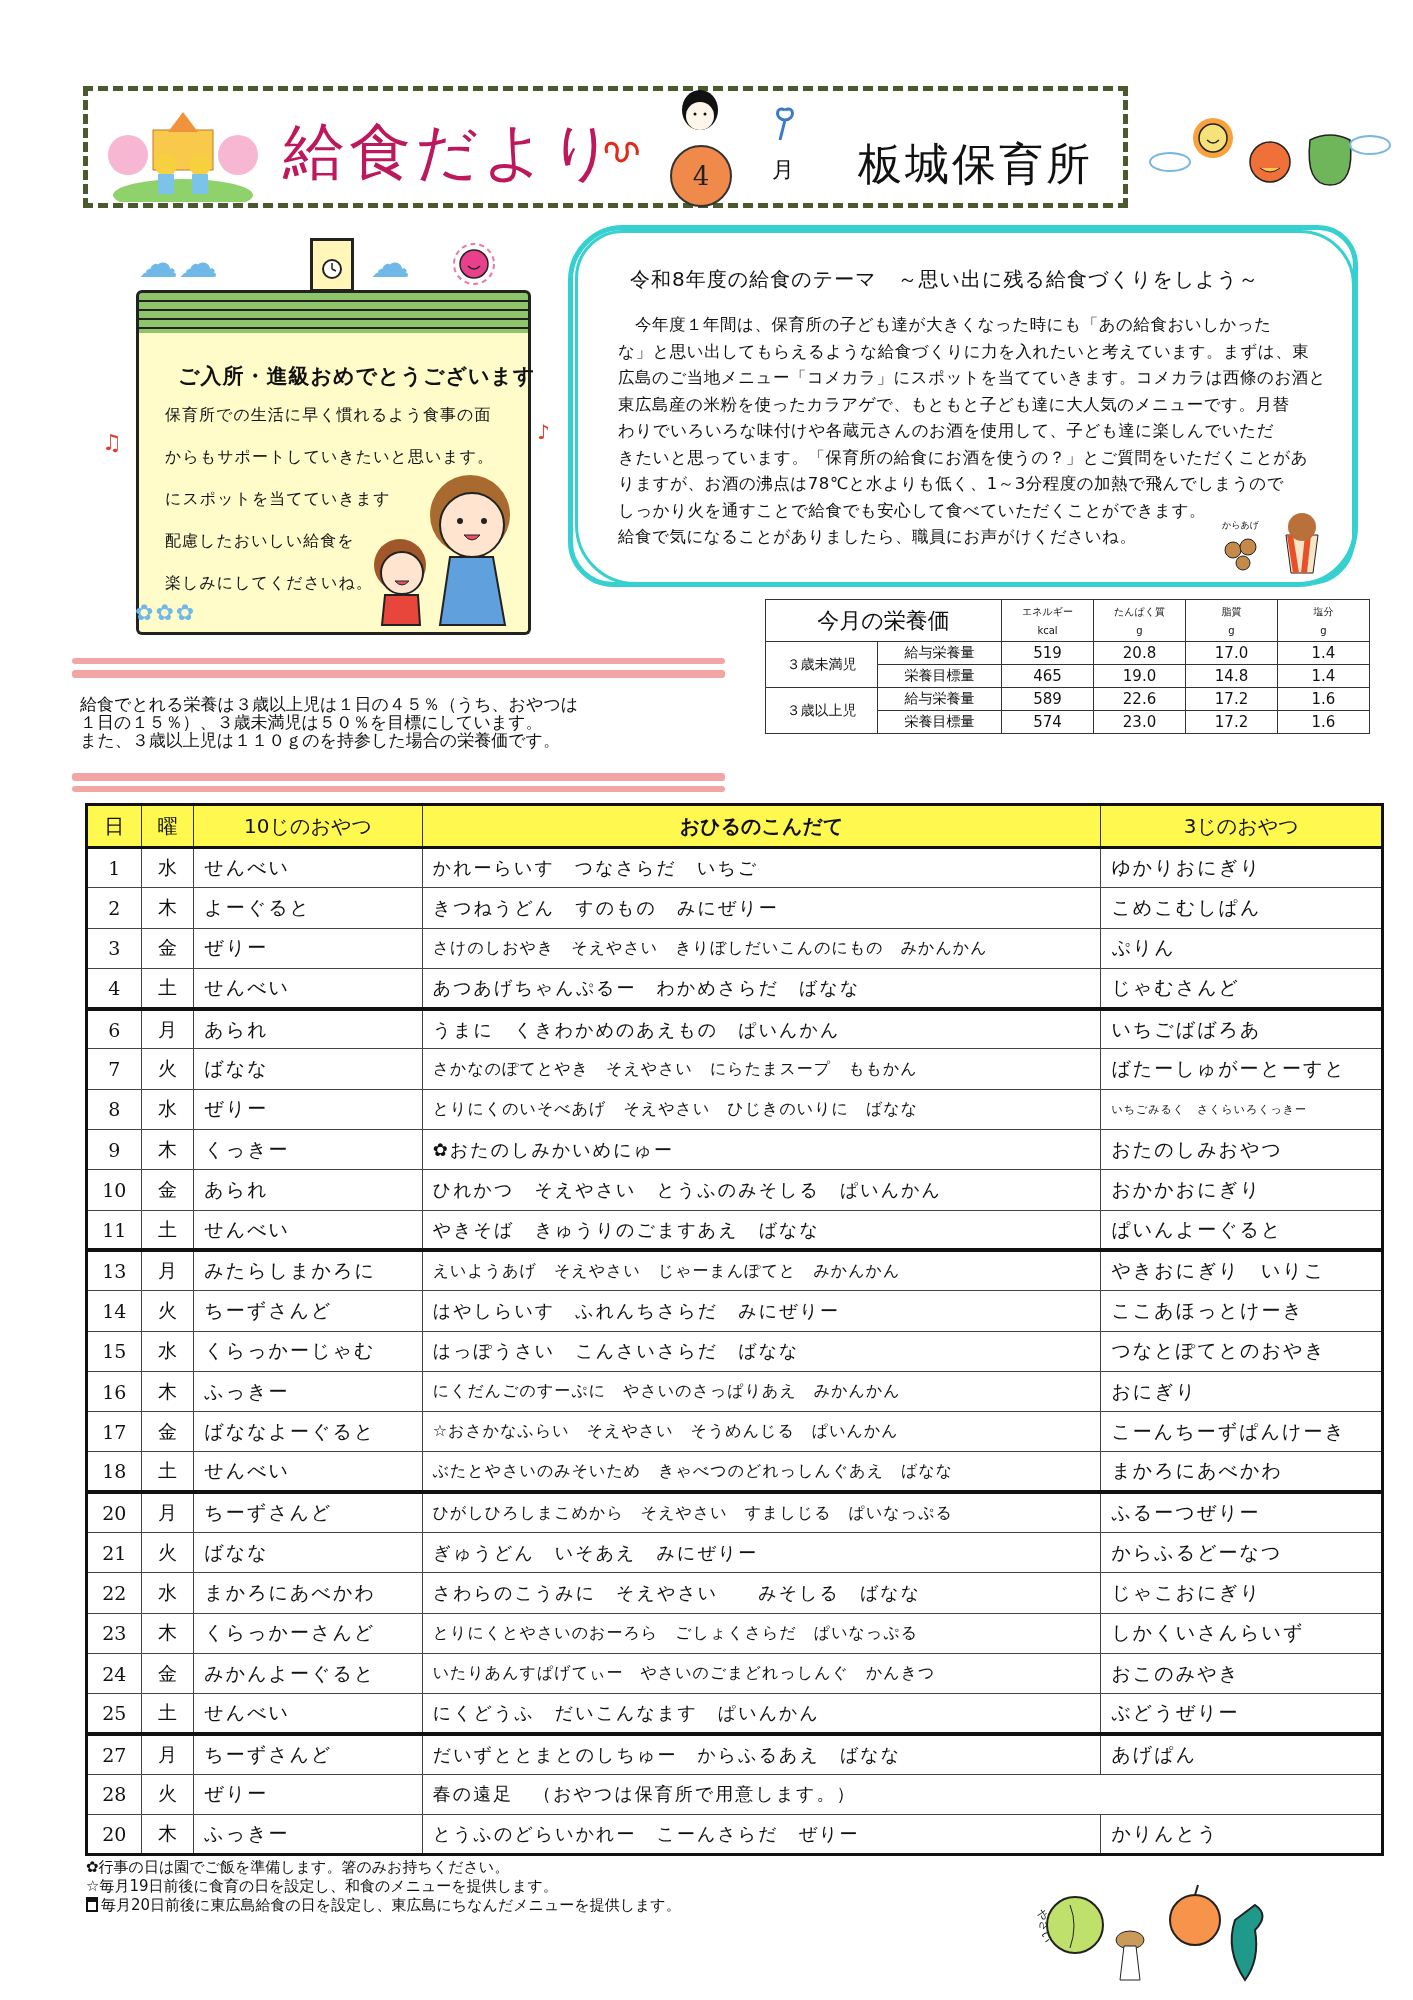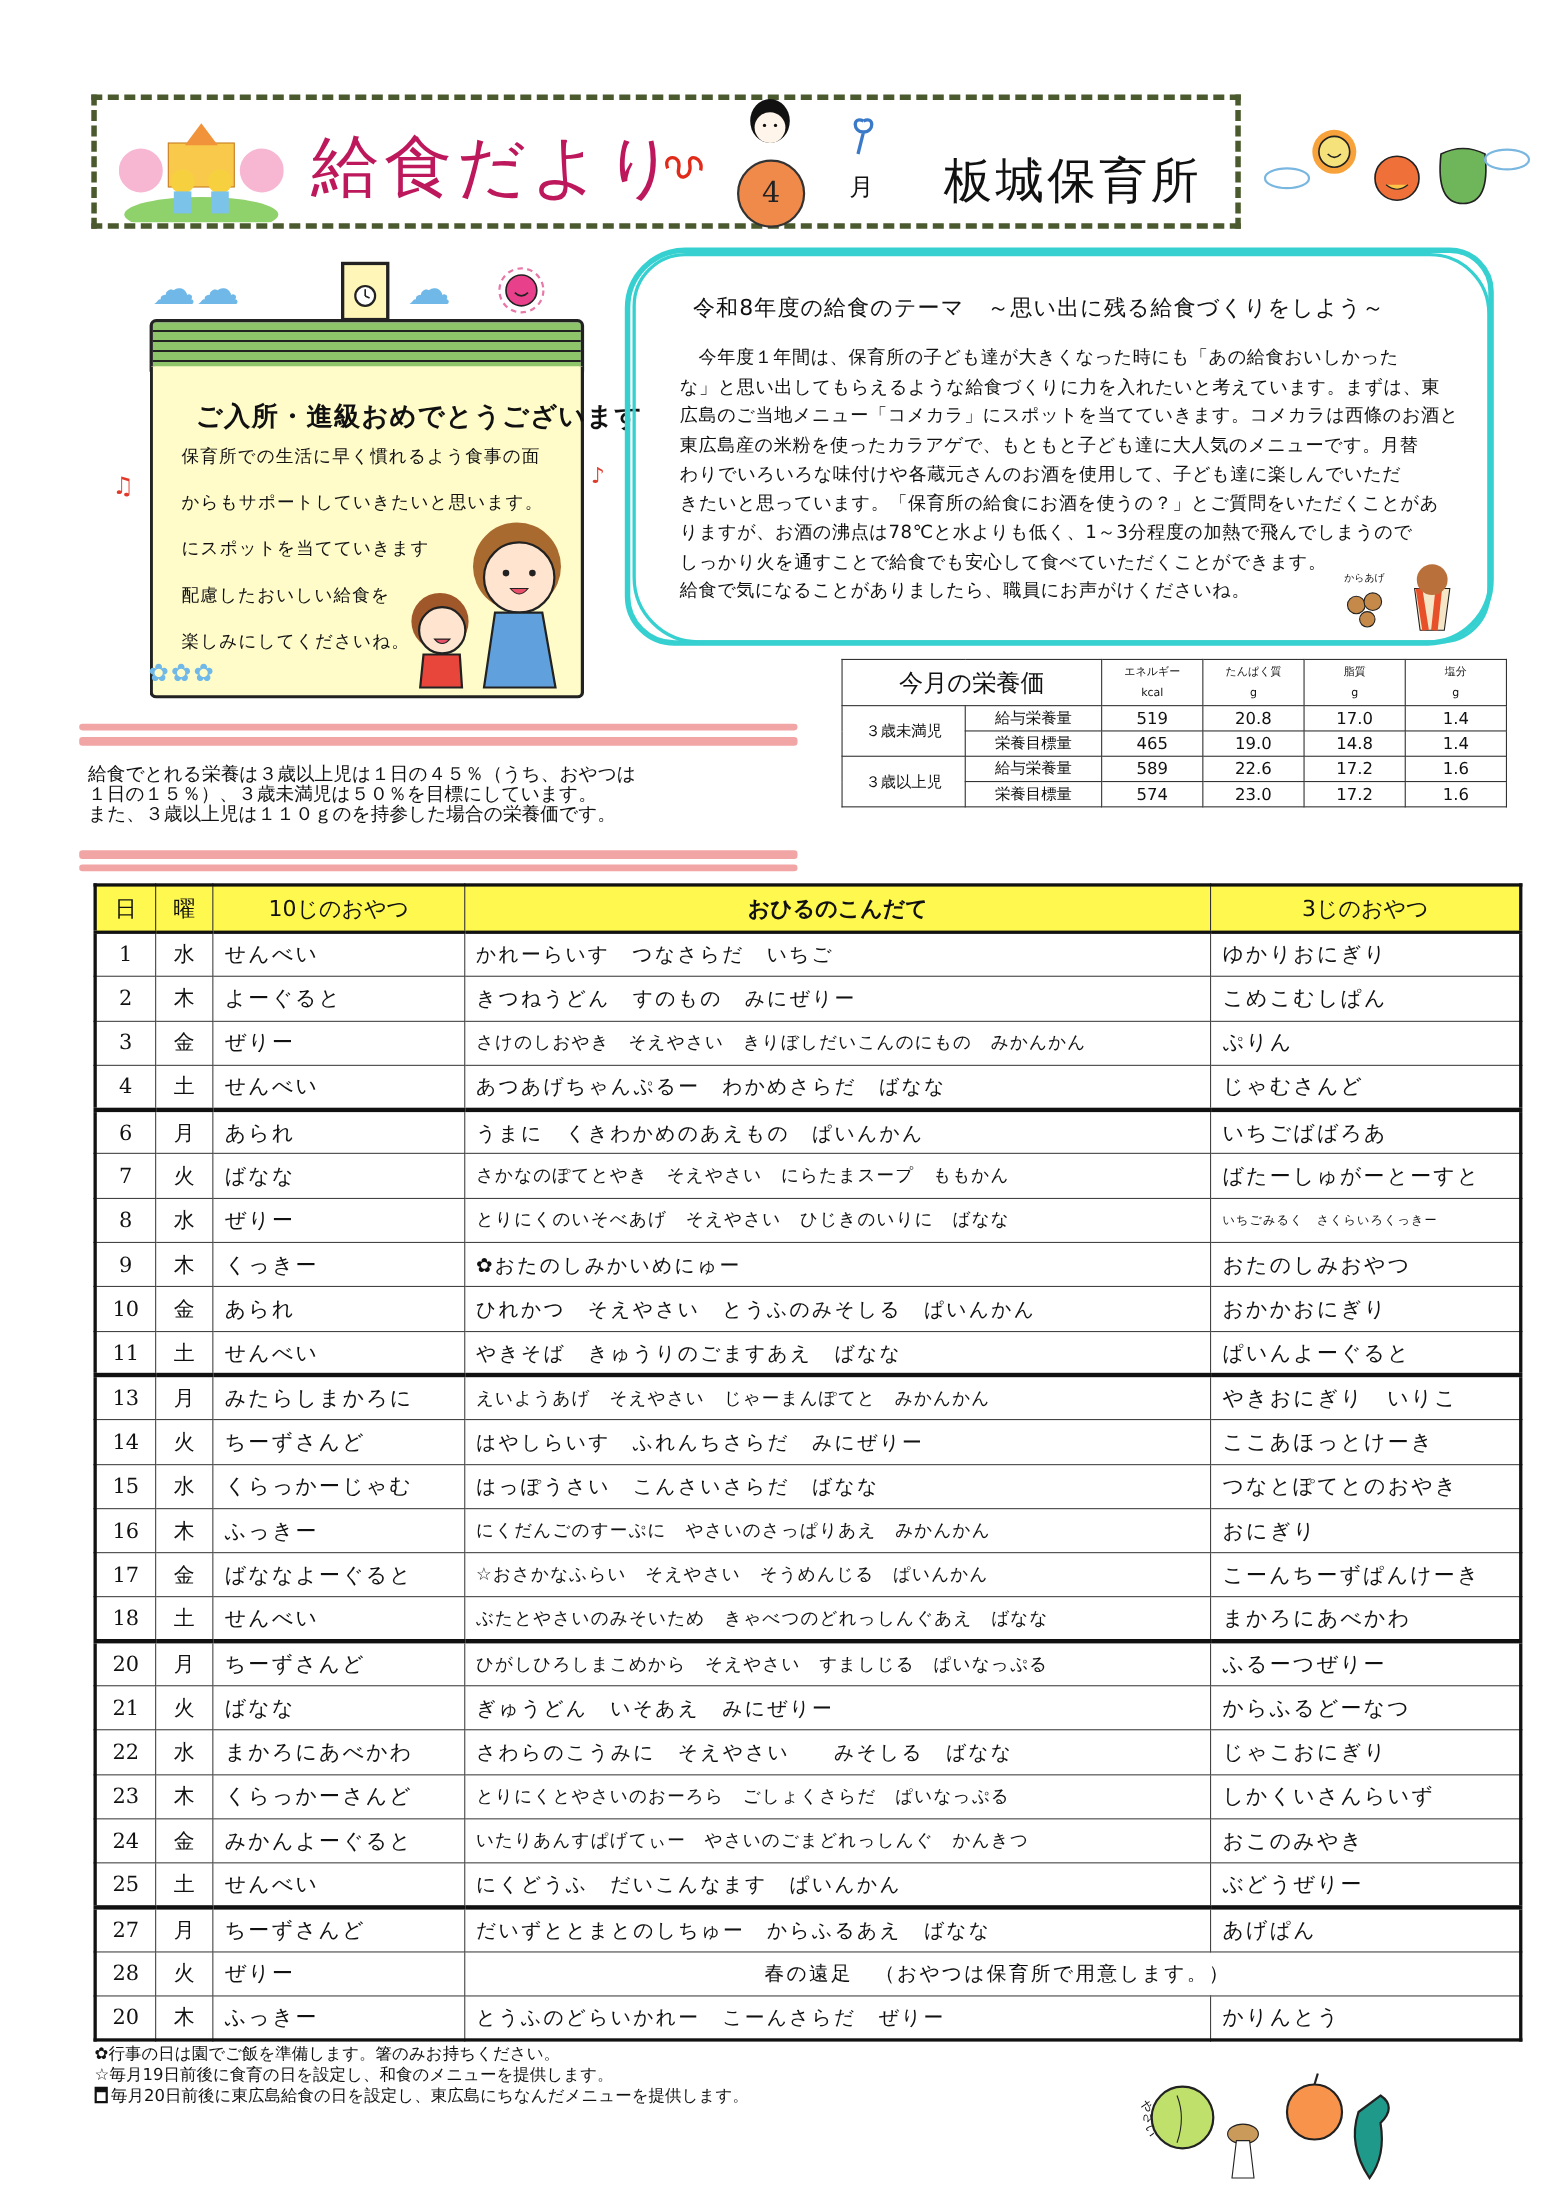--- a/index.html
+++ b/index.html
@@ -19,21 +19,21 @@
   .header-school { left: 858px; top: 135px; font-size: 44px; letter-spacing: 3px; }
   .header-illus-left { left: 108px; top: 110px; width: 150px; height: 92px; }
   .header-ribbon { left: 602px; top: 135px; }
   .header-ribbon2 { left: 770px; top: 105px; }
   .header-illus-right { left: 1145px; top: 110px; width: 250px; height: 80px; }
 
   
   .card-roof { left: 136px; top: 290px; width: 395px; height: 48px; background: repeating-linear-gradient(180deg, #8fc56a 0 7px, #222 7px 9px); border: 3px solid #222; border-radius: 6px 6px 0 0; }
   .card-tower { left: 310px; top: 238px; width: 44px; height: 54px; background: #fff6b8; border: 3px solid #222; }
   .card-body { left: 136px; top: 333px; width: 395px; height: 302px; background: #fffcc9; border: 3px solid #222; border-top: none; border-radius: 0 0 6px 6px; }
-  .card-heading { left: 178px; top: 362px; font-size: 24px; font-weight: bold; letter-spacing: 1px; }
+  .card-heading { left: 178px; top: 362px; font-size: 21px; font-weight: bold; letter-spacing: 1px; }
   .card-line { left: 165px; font-size: 16px; letter-spacing: 1px; }
   .clouds { font-size: 40px; color: #6fb8e8; }
 
   
   .theme-box { left: 568px; top: 225px; width: 790px; height: 362px; border: 5px solid #36d0d0; border-radius: 55px 40px 60px 45px; }
   .theme-box2 { left: 575px; top: 230px; width: 780px; height: 355px; border: 3px solid #36d0d0; border-radius: 48px 55px 45px 60px; }
   .theme-title { left: 630px; top: 266px; font-size: 20px; letter-spacing: 1px; }
   .theme-body { left: 618px; top: 312px; width: 710px; font-size: 16.5px; line-height: 26.5px; letter-spacing: 0.5px; }
   .theme-body p { white-space: nowrap; }
 
@@ -55,21 +55,21 @@
   .menu th { background: #fff94f; height: 43px; border: 1.5px solid #333; border-bottom: 3px solid #111; font-weight: normal; font-size: 20px; }
   .menu th.lunch-h { font-weight: bold; }
   .menu td { height: 40.3px; border: 1.5px solid #444; font-size: 19px; letter-spacing: 2px; padding-left: 10px; white-space: nowrap; overflow: hidden; }
   .menu td.day { text-align: center; padding-left: 0; font-family: "DejaVu Serif", serif; width: 55px; letter-spacing: 0; }
   .menu td.dow { text-align: center; padding-left: 0; font-family: "DejaVu Serif", serif; width: 53px; letter-spacing: 0; }
   .menu td.snack10 { width: 229px; }
   .menu td.lunch { width: 680px; font-size: 18px; }
   .menu td.lunch.small { font-size: 16px; letter-spacing: 1px; }
   .menu td.snack3 { width: 282px; }
   .menu td.snack3.tiny { font-size: 11px; letter-spacing: 1px; }
-  .menu td.merged { text-align: center; }
+  .menu td.merged { }
   .menu tr.week-end td { border-bottom: 4px solid #111; }
 
   
   .footnotes { left: 86px; top: 1858px; font-size: 15px; line-height: 19px; }
 
   
   .veg { left: 1030px; top: 1880px; width: 300px; height: 110px; }
 </style>
 </head>
 <body>

